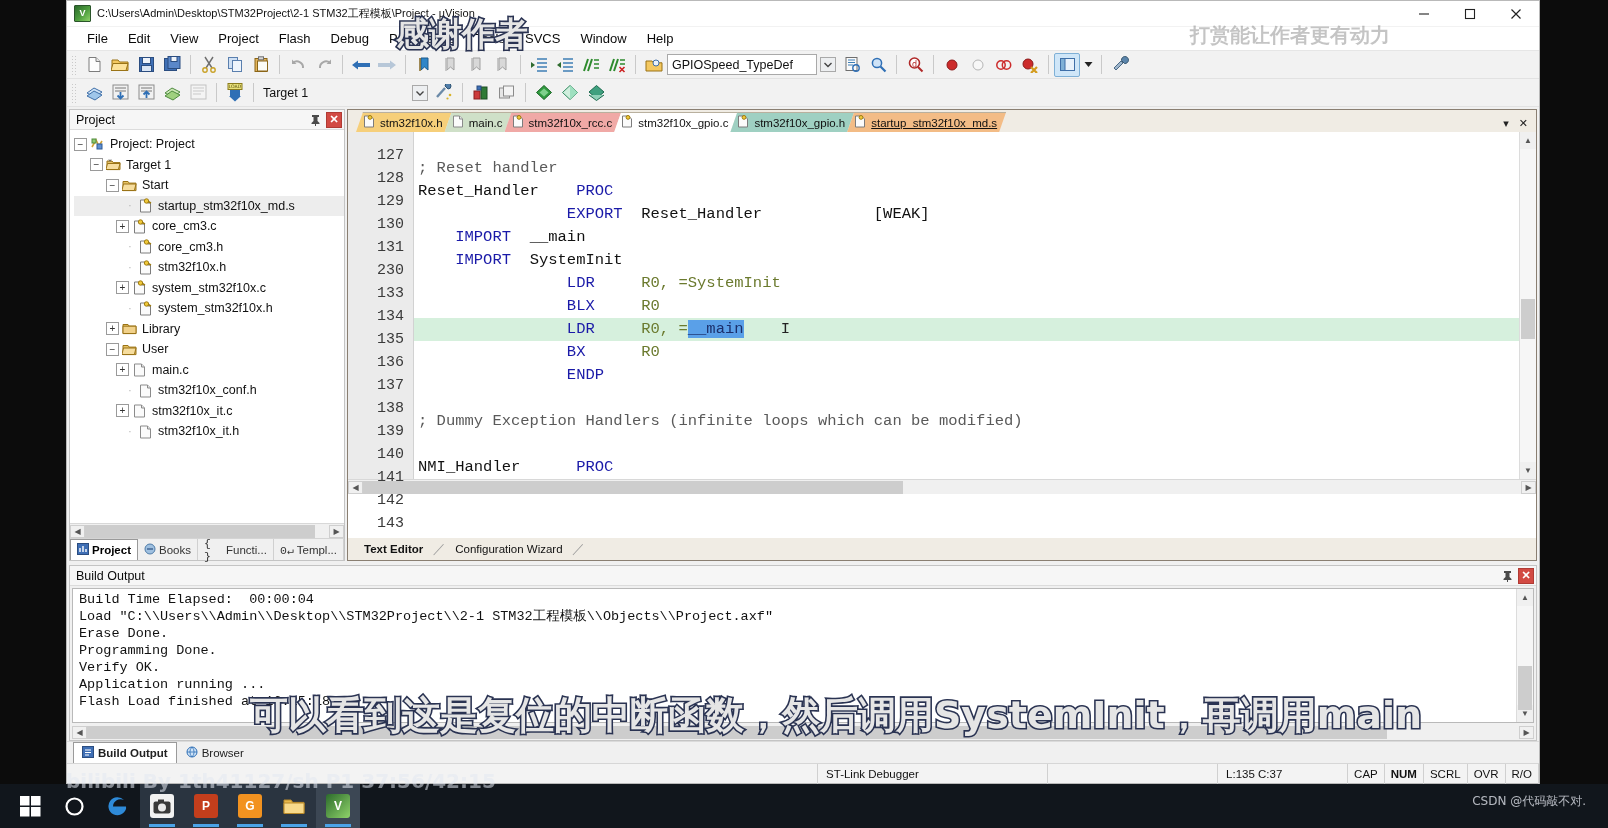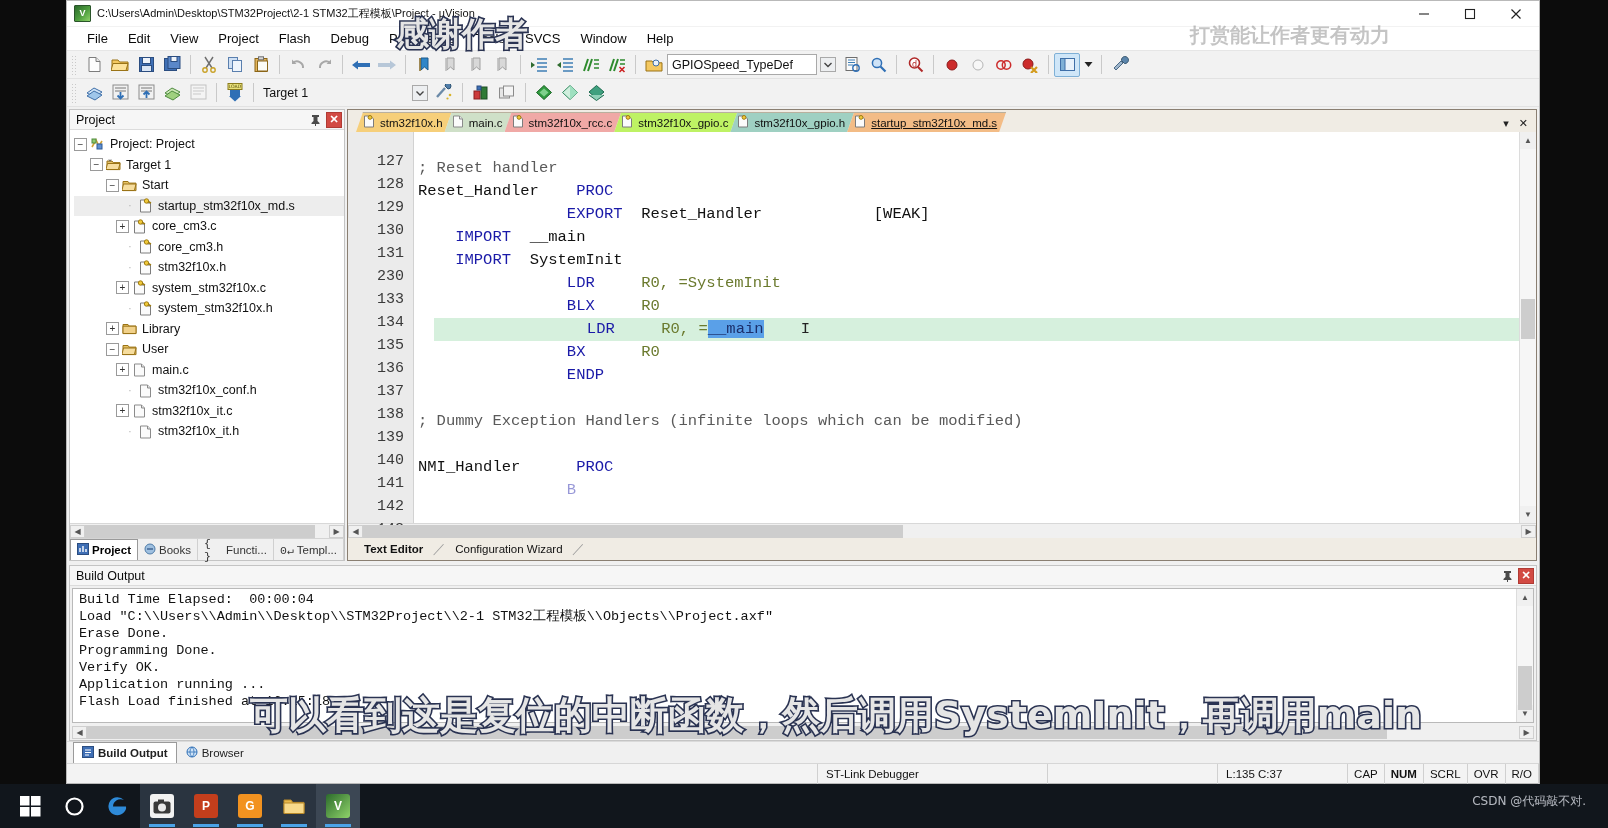--- a/index.html
+++ b/index.html
@@ -107,45 +107,45 @@
           clip-path: polygon(7px 0, 100% 0, calc(100% - 7px) 100%, 0 100%);
           border-top:1px solid #b9b09e;}
   .dtab .dt-lbl { white-space:nowrap; }
   .dtab.on { font-weight:normal; z-index:5; }
   .dtab.on .dt-lbl { text-decoration:underline; }
   .doctabs-ctl { margin-left:auto; display:flex; align-items:center; gap:10px;
                  padding:0 8px 2px 0; font-size:11px; color:#222; }
 
   .editor { flex:1; display:flex; min-height:0; background:#fff; position:relative; }
   .gutter { width:66px; background:#ebebeb; border-right:1px solid #d2d2d2; flex:0 0 66px;
-            padding-top:18px; }
+            padding-top:12px; }
   .gnum { height:23px; line-height:23px; text-align:right; padding-right:9px;
           font-family:"Liberation Mono", monospace; font-size:15px; color:#3a3a3a; }
   .code { flex:1; padding-top:2px; overflow:hidden; position:relative;
           font-family:"Liberation Mono", monospace; font-size:15.5px; }
   .cline { height:23px; line-height:23px; white-space:pre; padding-left:4px; }
-  .cline.hl { background:#d6f0dd;margin-left:20px; }
+  .cline.hl { background:#d6f0dd; }
   .kw  { color:#1a1aa8; }
   .cm  { color:#5a5a5a; }
   .reg { color:#6b7a2e; }
   .id  { color:#111; }
   .selwd { background:#5aa0e8; color:#1b2f6b; }
   .caret-i { color:#222; }
   .vscroll { width:17px; background:#f0f0f0; border-left:1px solid #dcdcdc; flex:0 0 17px;
              display:flex; flex-direction:column; }
   .vsa { height:17px; display:flex; align-items:center; justify-content:center; font-size:8px;
          color:#555; background:#f0f0f0;}
   .vst { flex:1; position:relative; background:#f6f6f6; }
   .vsthumb { position:absolute; left:1px; width:14px; height:40px; top:150px; background:#cdcdcd; }
   .editor-hs { height:15px; background:#f0f0f0; border-top:1px solid #d8d8d8; display:flex;
                align-items:center; flex:0 0 15px; }
   .ehs-track { flex:1; height:13px; position:relative; }
   .ehs-thumb { position:absolute; left:0; top:0; height:13px; width:540px; background:#cdcdcd;}
   .editor-tabs { height:22px; background:#f0ece4; display:flex; align-items:stretch;
-                 flex:0 0 22px; padding-left:6px; }
+                 flex:0 0 22px; padding-left:6px;margin-top:44px; }
   .etab { display:flex; align-items:center; padding:0 10px; font-size:11.5px; color:#111;
           position:relative; }
   .etab.on { font-weight:bold; }
   .etab-slash { width:12px; display:flex; align-items:center; justify-content:center;
                 color:#9a9a9a; font-size:13px;}
 
   
   .bo { height:176px; background:#f0f0f0; border:1px solid #c4c4c4; margin:2px 2px 0 2px;
         display:flex; flex-direction:column; flex:0 0 176px; }
   .bo-hdr { height:20px; background:#f6f6f6; display:flex; align-items:center;
@@ -816,21 +816,21 @@
           </div>
           <div class="dtab" style="background:#f0a9a6;">
             <span>
               <svg width="12" height="13" viewBox="0 0 12 13">
                   <path d="M1.5 1 h6 l3 3 v8 h-9 z" fill="#fbfbfb" stroke="#7c7c7c"></path>
                   <circle cx="7" cy="2.4" r="1.9" fill="#f0c93a" stroke="#a07d12"></circle>
                 </svg>
             </span>
             <span class="dt-lbl">stm32f10x_rcc.c</span>
           </div>
-          <div class="dtab" style="background:#bef264;">
+          <div class="dtab" style="background:#ffffff;">
             <span>
               <svg width="12" height="13" viewBox="0 0 12 13">
                   <path d="M1.5 1 h6 l3 3 v8 h-9 z" fill="#fbfbfb" stroke="#7c7c7c"></path>
                   <circle cx="7" cy="2.4" r="1.9" fill="#f0c93a" stroke="#a07d12"></circle>
                 </svg>
             </span>
             <span class="dt-lbl">stm32f10x_gpio.c</span>
           </div>
           <div class="dtab" style="background:#9fd0c2;">
             <span>
@@ -1065,14 +1065,15 @@
     </div>
     <div class="tk run" style="background:#3c4754;">
       <div class="tk-ico" style="background:linear-gradient(135deg,#2c6b2c,#8fd36a);">V</div>
       <div class="ind"></div>
     </div>
   </div>
 
   <div class="ov sub sub-top">感谢作者</div>
   <div class="ov wm-faint" style="left:1190px; top:22px; font-size:20px;">打赏能让作者更有动力</div>
   <div class="ov sub sub-mid">可以看到这是复位的中断函数，然后调用SystemInit，再调用main</div>
+  <div class="ov bili">bilibili By 1th41127/sh P1 37:56/42:15</div>
   <div class="ov csdn">CSDN @代码敲不对.</div>
 </div>
 
 </body></html>

